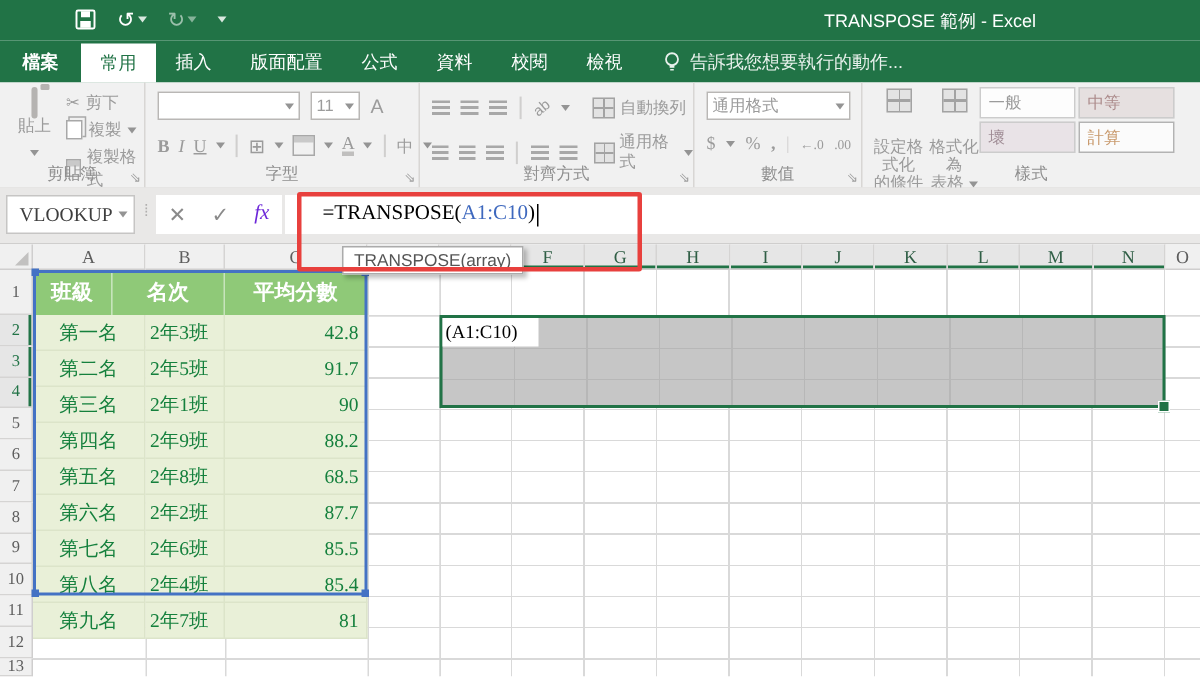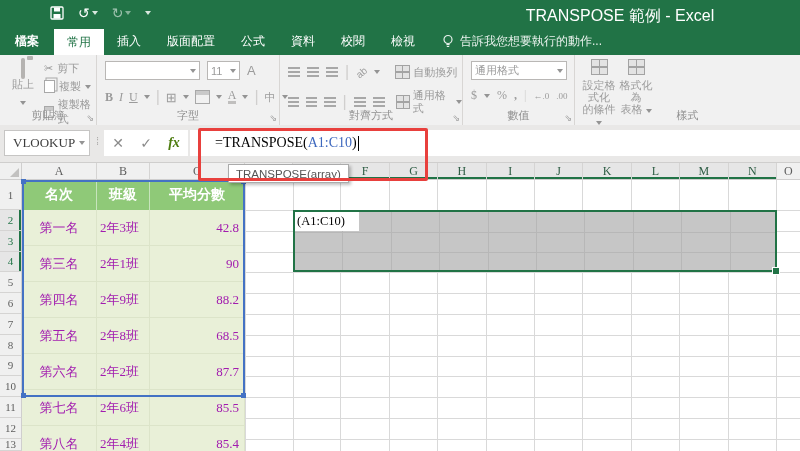--- a/index.html
+++ b/index.html
@@ -4,21 +4,21 @@
 <style>
   html,body{margin:0;padding:0;}
   .app{position:relative;width:800px;height:451px;overflow:hidden;background:#fff;
        font-family:"Liberation Sans",sans-serif;-webkit-font-smoothing:antialiased;}
   
   .titlebar{position:absolute;left:0;top:0;width:800px;height:27px;background:#217346;}
   .qat{position:absolute;left:50px;top:3px;display:flex;align-items:center;gap:14px;color:#fff;}
   .qat .btn{display:flex;align-items:center;gap:2px;font-size:14px;line-height:20px;color:#fff;cursor:default;}
   .qat .dim{opacity:.55;}
   .caret-w{width:0;height:0;border-left:3px solid transparent;border-right:3px solid transparent;border-top:4px solid #d9e8df;}
-  .wtitle{position:absolute;left:440px;top:6px;width:360px;text-align:center;color:#fff;font-size:16px;}
+  .wtitle{position:absolute;left:440px;top:6px;width:360px;text-align:center;color:#fff;font-size:12px;}
   
   .tabrow{position:absolute;left:0;top:27px;width:800px;height:28px;background:#217346;display:flex;align-items:stretch;font-size:12px;}
   .tab{color:#fff;display:flex;align-items:center;padding:12px 13px;}
   .tab.file{padding:0 15px;font-weight:bold;}
   .tab.sel{background:#fff;color:#217346;margin-top:2px;}
   .tellme{display:flex;align-items:center;gap:6px;color:#e8f1ec;padding-left:14px;font-size:12px;}
   
   .ribbon{position:absolute;left:0;top:55px;width:800px;height:70px;background:#f1f1f1;border-bottom:1px solid #d5d3d1;color:#9b9b9b;}
   .rgroup{position:absolute;top:0;height:70px;border-right:1px solid #d8d6d4;box-sizing:border-box;}
   .glabel{position:absolute;bottom:2px;left:0;right:0;text-align:center;font-size:11px;color:#8f8f8f;}
@@ -40,27 +40,27 @@
   .clist{position:absolute;left:44px;top:6px;display:flex;flex-direction:column;gap:3px;font-size:11px;}
   .clist .row{display:flex;align-items:center;gap:4px;}
   .copy-ico{display:inline-block;width:9px;height:11px;border:1px solid #a8a8a8;background:#fff;box-shadow:2px -2px 0 -0.5px #f1f1f1,2px -2px 0 0.5px #a8a8a8;}
   
   .gallery{position:absolute;left:78px;top:3px;display:grid;grid-template-columns:64px 64px;grid-auto-rows:21px;gap:2px;}
   .gcell{border:1px solid #cccccc;font-size:11px;display:flex;align-items:center;padding-left:5px;box-sizing:border-box;background:#fff;color:#9b9b9b;}
   .gcell.n1{background:#fdfdfd;}
   .gcell.n2{background:#e6e0e0;color:#ab8a8a;}
   .gcell.n3{background:#e9e3e7;color:#a08d96;}
   .gcell.n4{background:#fbfbfb;border-color:#b3b3b3;color:#c99a6d;}
-  .twol{font-size:11px;line-height:12px;text-align:center;color:#9b9b9b;}
+  .twol{font-size:11px;line-height:12px;text-align:center;color:#9b9b9b;margin-top:12px;}
   
   .fbar{position:absolute;left:0;top:125px;width:800px;height:38px;background:#e9e8e7;border-bottom:1px solid #cfcecd;box-sizing:border-box;}
   .namebox{position:absolute;left:4px;top:5px;width:86px;height:26px;background:#fff;border:1px solid #c6c5c4;box-sizing:border-box;display:flex;align-items:center;justify-content:space-between;padding:0 4px 0 8px;font-family:"Liberation Serif",serif;font-size:13px;color:#3d3d3d;}
   .fdots{position:absolute;left:96px;top:10px;color:#b0afae;font-size:11px;letter-spacing:1px;}
   .fbtns{position:absolute;left:104px;top:5px;width:84px;height:26px;background:#fff;display:flex;align-items:center;justify-content:space-around;color:#8a8a8a;font-size:14px;}
-  .fbtns .fx{font-family:"Liberation Serif",serif;font-style:italic;font-weight:bold;color:#4d7c0f;}
+  .fbtns .fx{font-family:"Liberation Serif",serif;font-style:italic;font-weight:normal;color:#6d28d9;}
   .finput{position:absolute;left:190px;top:5px;right:0;height:26px;background:#fff;display:flex;align-items:center;padding-left:25px;font-family:"Liberation Serif",serif;font-size:14px;color:#000;}
   .fref{color:#3e68be;}
   .fcursor{display:inline-block;width:1px;height:15px;background:#000;margin-left:1px;}
   
   .sheet{position:absolute;left:0;top:163px;width:800px;height:288px;background:#fff;}
   .corner{position:absolute;left:0;top:0;width:22px;height:17px;background:#f0f0f0;border-right:1px solid #cfcece;border-bottom:1px solid #cfcece;box-sizing:border-box;}
   .corner:after{content:"";position:absolute;right:2px;bottom:2px;border-left:9px solid transparent;border-bottom:9px solid #c2c1c0;}
   .colheads{position:absolute;left:22px;top:0;height:17px;display:flex;}
   .ch{box-sizing:border-box;border-right:1px solid #d5d4d3;border-bottom:1px solid #cfcece;background:#f0f0f0;
       font-family:"Liberation Serif",serif;font-size:12px;color:#5d5d5d;text-align:center;line-height:16px;height:17px;}
@@ -69,21 +69,21 @@
   .rh{box-sizing:border-box;border-right:1px solid #cfcece;border-bottom:1px solid #d5d4d3;background:#f0f0f0;
       font-family:"Liberation Serif",serif;font-size:11px;color:#5d5d5d;text-align:center;display:flex;align-items:center;justify-content:center;}
   .rh.sel{background:#e6e6e6;color:#217346;box-shadow:inset -2px 0 0 #217346;}
   .vline{position:absolute;top:17px;bottom:0;width:1px;background:#d9d9d9;}
   .vlines-rep{position:absolute;left:293px;right:0;top:17px;bottom:0;background:repeating-linear-gradient(to right,transparent 0 47.4px,#d9d9d9 47.4px 48.4px);}
   .hlines-rep{position:absolute;left:22px;right:0;top:47px;bottom:0;border-top:1px solid #d9d9d9;background:repeating-linear-gradient(to bottom,transparent 0 19.8px,#d9d9d9 19.8px 20.8px);}
   
   .dtable{position:absolute;left:22px;top:17px;width:223px;}
   .trow{display:flex;}
   .hcell{height:30px;background:#8fc978;color:#fff;font-size:14px;display:flex;align-items:center;justify-content:center;box-sizing:border-box;border-right:1px solid rgba(255,255,255,.5);font-family:"Liberation Serif",serif;font-weight:bold;}
-  .dcell{height:36px;background:#e9f0d8;font-size:13px;color:#a21caf;display:flex;align-items:center;box-sizing:border-box;border-right:1px solid #dce4c9;border-bottom:1px solid #dce4c9;font-family:"Liberation Serif",serif;}
+  .dcell{height:24px;background:#e9f0d8;font-size:13px;color:#15803d;display:flex;align-items:center;box-sizing:border-box;border-right:1px solid #dce4c9;border-bottom:1px solid #dce4c9;font-family:"Liberation Serif",serif;}
   .ca{width:75px;justify-content:center;}
   .cb{width:53px;justify-content:flex-start;padding-left:3px;}
   .cc{width:95px;justify-content:flex-end;padding-right:5px;}
   .blueb{position:absolute;left:22px;top:17px;width:223px;height:217px;border:2px solid #4472c4;box-sizing:border-box;pointer-events:none;}
   .bh{position:absolute;width:5px;height:5px;background:#4472c4;}
   
   .selection{position:absolute;left:293px;top:47px;width:484px;height:62px;background:#c6c6c6;border:2px solid #217346;box-sizing:border-box;
      background-image:repeating-linear-gradient(to right,transparent 0 47.4px,#b7b7b7 47.4px 48.4px),repeating-linear-gradient(to bottom,transparent 0 19.7px,#b7b7b7 19.7px 20.7px);}
   .acell{position:absolute;left:0;top:0;width:64px;height:19px;background:#fff;font-family:"Liberation Serif",serif;font-size:12.5px;color:#000;display:flex;align-items:center;padding-left:2px;box-sizing:border-box;}
   .fillh{position:absolute;right:-5px;bottom:-5px;width:6px;height:6px;background:#217346;border:1px solid #fff;}
@@ -249,20 +249,26 @@
 
     <div class="rgroup" style="left:575px;width:225px;border-right:none;">
       <div style="position:absolute;left:4px;top:4px;width:40px;text-align:center;">
         <span class="grid-ico"></span>
         <div class="twol"><span>設定格式化</span><br><span>的條件</span> <span class="caret"></span></div>
       </div>
       <div style="position:absolute;left:42px;top:4px;width:38px;text-align:center;">
         <span class="grid-ico"></span>
         <div class="twol"><span>格式化為</span><br><span>表格</span> <span class="caret"></span></div>
       </div>
+      <div class="gallery">
+        <div class="gcell n1">一般</div>
+        <div class="gcell n2">中等</div>
+        <div class="gcell n3">壞</div>
+        <div class="gcell n4">計算</div>
+      </div>
       <div class="glabel" style="left:0;width:225px;">樣式</div>
     </div>
   </div>
 
   <div class="fbar">
     <div class="namebox">
       <span>VLOOKUP</span>
       <span class="caret"></span>
     </div>
     <div class="fdots">⁞</div>
@@ -318,28 +324,33 @@
 
     <div class="vline" style="left:97px;"></div>
     <div class="vline" style="left:150px;"></div>
     <div class="vline" style="left:245px;"></div>
     <div class="vline" style="left:293px;"></div>
     <div class="vlines-rep"></div>
     <div class="hlines-rep"></div>
 
     <div class="dtable">
       <div class="trow">
+        <div class="hcell cb" style="justify-content:center;padding-left:0;">班級</div>
         <div class="hcell ca">名次</div>
-        <div class="hcell cb" style="justify-content:center;padding-left:0;">班級</div>
         <div class="hcell cc" style="justify-content:center;padding-right:0;">平均分數</div>
       </div>
       <div class="trow">
           <div class="dcell ca">第一名</div>
           <div class="dcell cb">2年3班</div>
           <div class="dcell cc">42.8</div>
+        </div>
+      <div class="trow">
+          <div class="dcell ca">第二名</div>
+          <div class="dcell cb">2年5班</div>
+          <div class="dcell cc">91.7</div>
         </div>
       <div class="trow">
           <div class="dcell ca">第三名</div>
           <div class="dcell cb">2年1班</div>
           <div class="dcell cc">90</div>
         </div>
       <div class="trow">
           <div class="dcell ca">第四名</div>
           <div class="dcell cb">2年9班</div>
           <div class="dcell cc">88.2</div>

